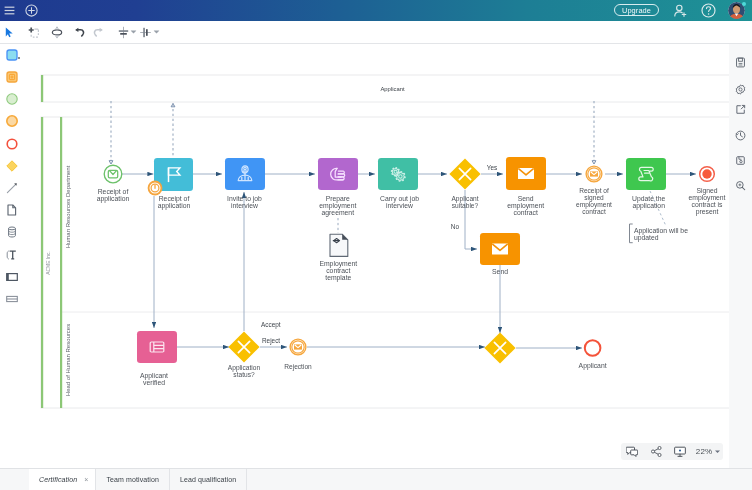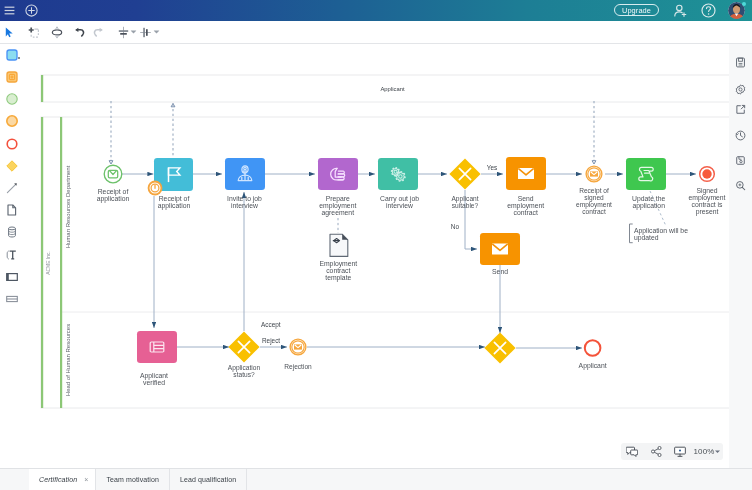--- a/index.html
+++ b/index.html
@@ -508,21 +508,21 @@
         <path d="M3.6 5.2 L7.9 3.0 M3.6 6.8 L7.9 9.0" stroke="#4a5058" stroke-width=".95"></path>
       </svg>
     </div>
     <div class="zbtn" style="left:58.9px">
       <svg width="12" height="12" viewBox="0 0 13 12">
         <rect x="0.7" y="0.8" width="11.6" height="7.4" rx=".8" fill="#fff" stroke="#4a5058" stroke-width="1.05"></rect>
         <circle cx="6.5" cy="4.4" r="1.15" fill="#2d5d93"></circle>
         <path d="M6.5 8.4v2.1M4.3 10.7h4.4" stroke="#4a5058" stroke-width="1.05" stroke-linecap="round"></path>
       </svg>
     </div>
-    <div class="zlabel">100%</div>
+    <div class="zlabel">22%</div>
     <svg width="5" height="3.5" viewBox="0 0 6 4" style="position:absolute;left:94px;top:7px">
       <path d="M0 0.6 L3 3.4 L6 0.6 Z" fill="#6b7280"></path>
     </svg>
   </div>
 
   <div class="bottombar">
     <div class="spacer-tab"></div>
   <div class="btab active">
         <span>Certification</span>
         <span class="x">×</span>

